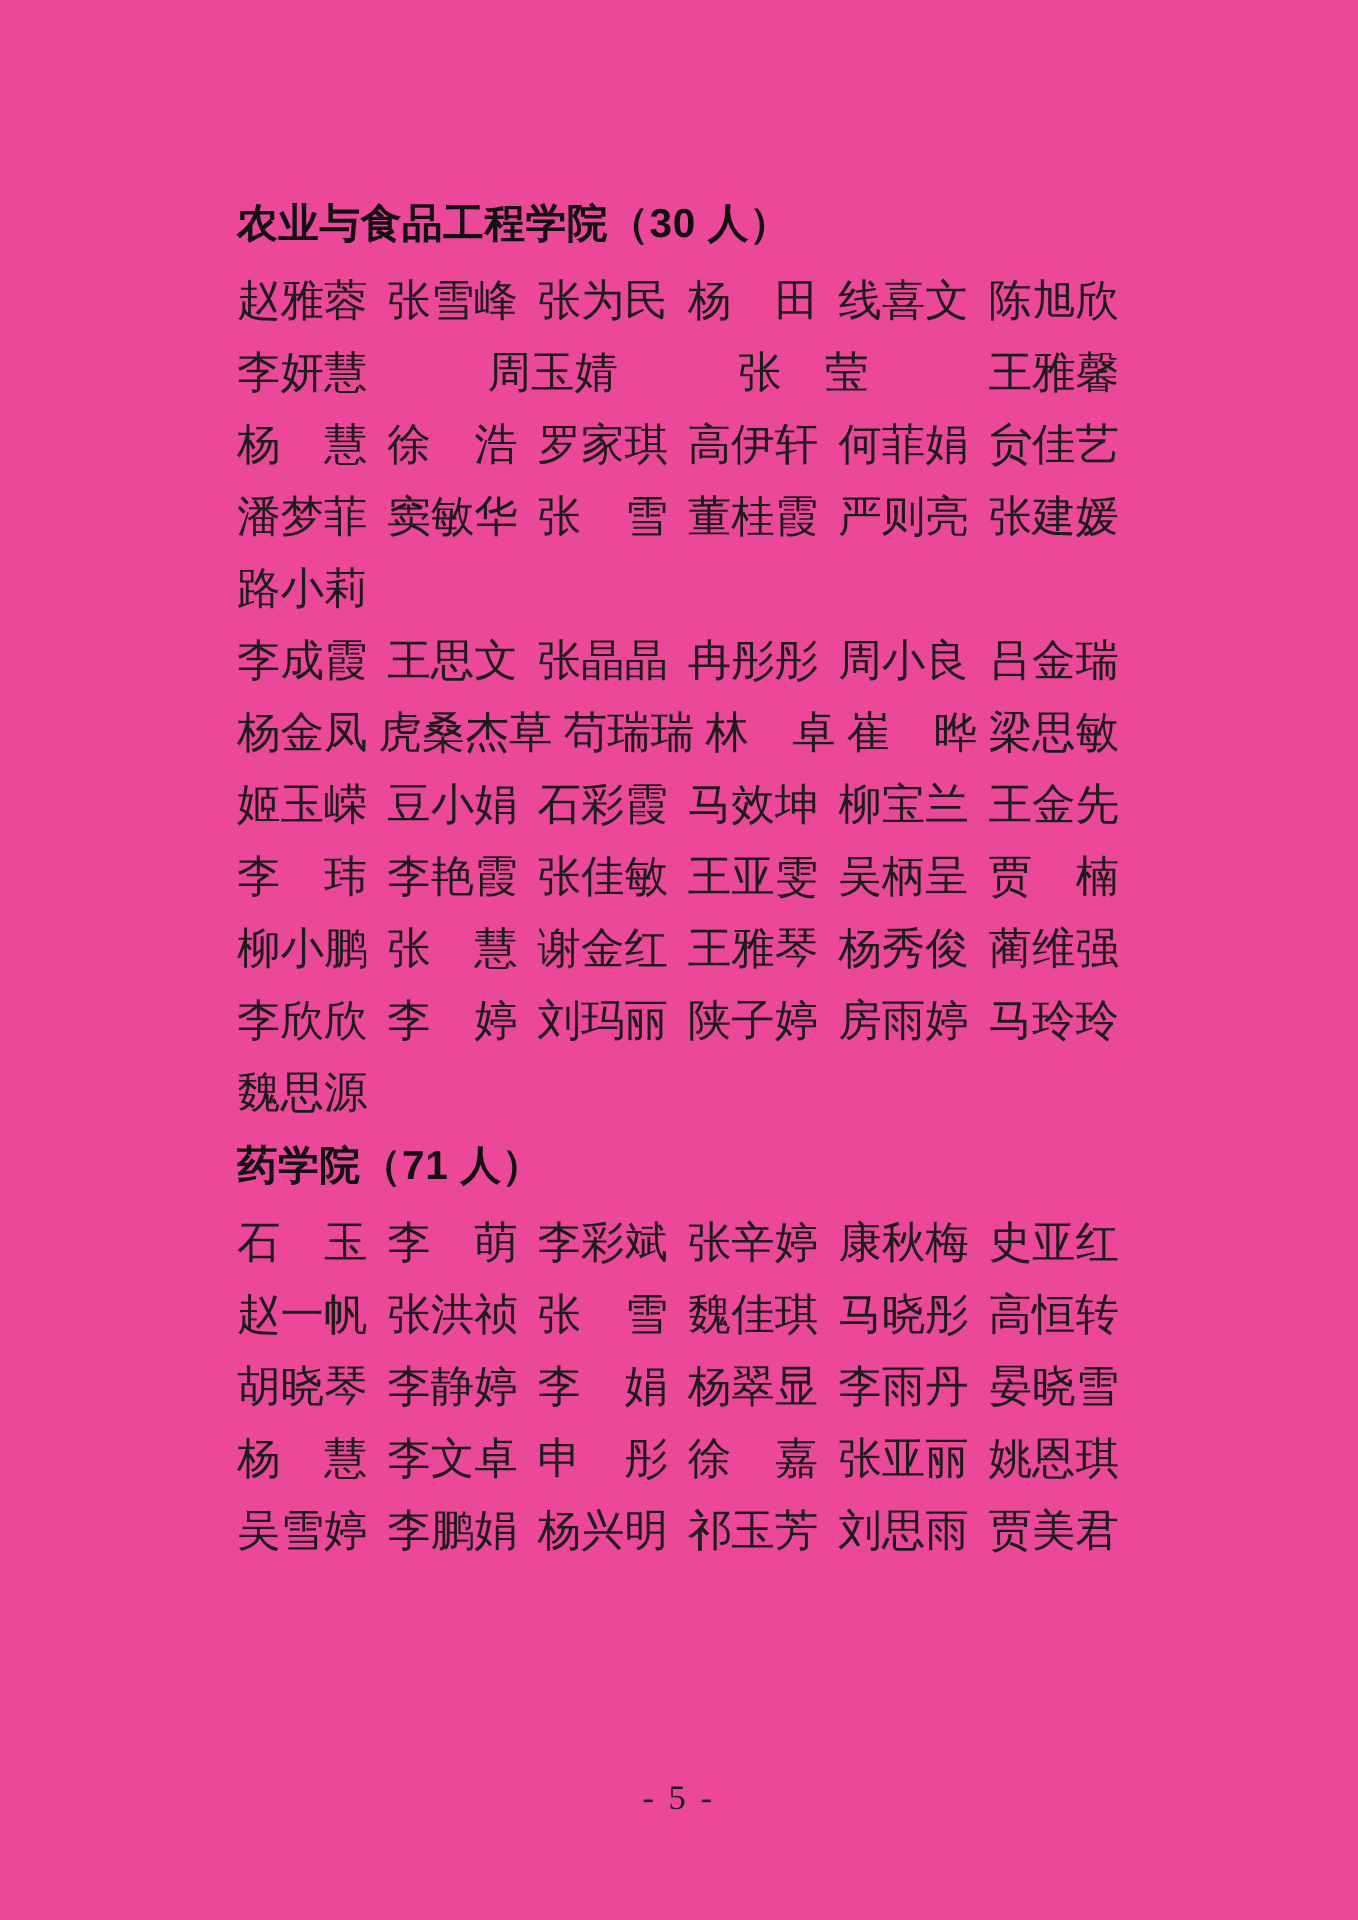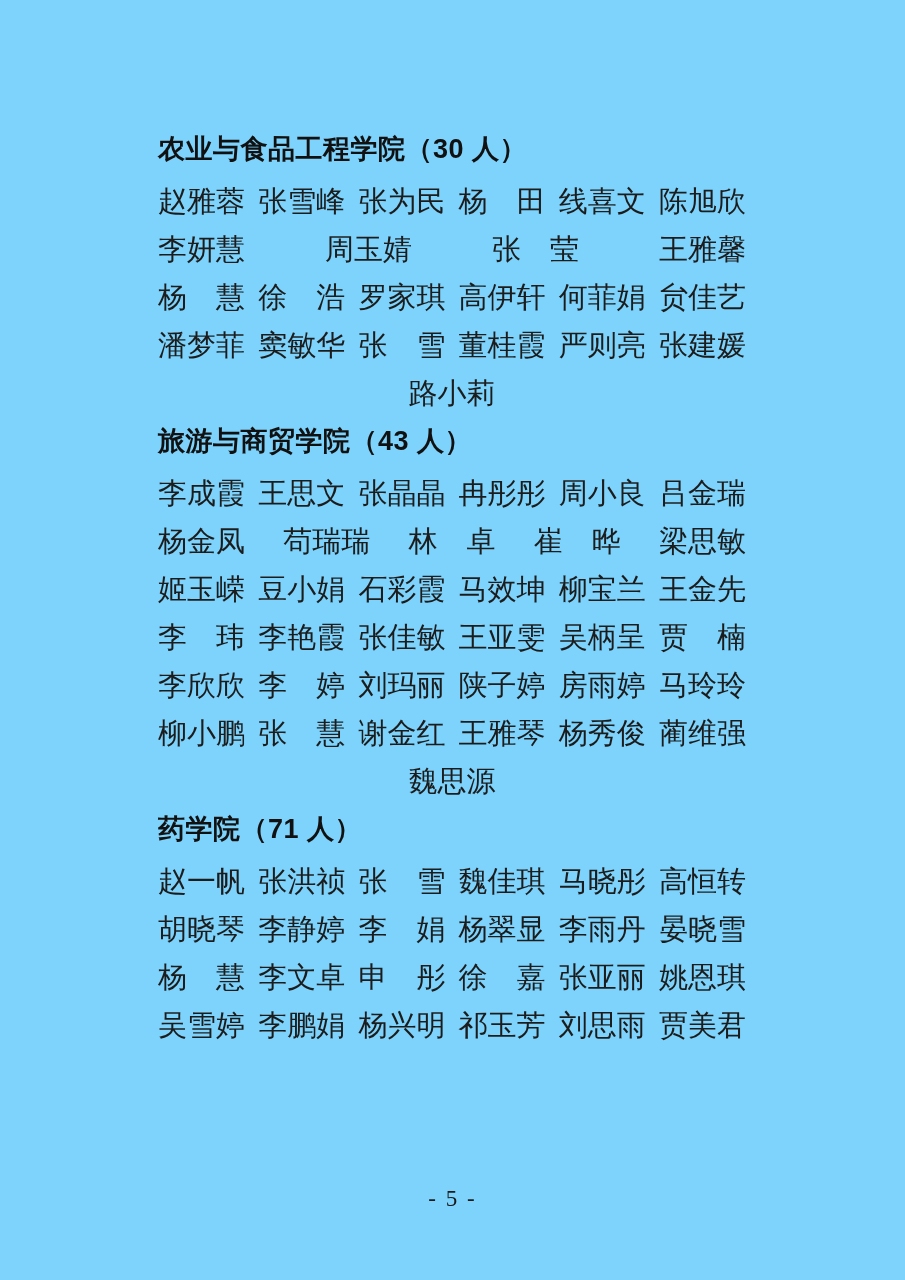--- a/index.html
+++ b/index.html
@@ -4,21 +4,21 @@
 <style>
   html, body {
     margin: 0;
     padding: 0;
     background: #ffffff;
   }
   .page {
     position: relative;
     width: 905px;
     height: 1280px;
-    background: #7dd3fc;
+    background: #ec4899;
     overflow: hidden;
     color: #1a1a1a;
   }
   .content {
     position: absolute;
     left: 158px;
     top: 134px;
     width: 588px;
   }
   .section-heading {
@@ -35,21 +35,21 @@
     height: 48px;
     display: flex;
     justify-content: space-between;
     font-family: "Liberation Serif", "DejaVu Serif", serif;
     font-weight: 400;
     font-size: 29px;
     line-height: 31px;
     color: #1c1c1c;
   }
   .name-row.sparse {
-    justify-content: center;
+    justify-content: flex-start;
   }
   .student-name {
     white-space: pre;
   }
   .footer {
     position: absolute;
     top: 1186px;
     left: 0;
     width: 100%;
     text-align: center;
@@ -91,31 +91,31 @@
         <span class="student-name">潘梦菲</span>
         <span class="student-name">窦敏华</span>
         <span class="student-name">张　雪</span>
         <span class="student-name">董桂霞</span>
         <span class="student-name">严则亮</span>
         <span class="student-name">张建媛</span>
       </div>
       <div class="name-row sparse">
         <span class="student-name">路小莉</span>
       </div>
-      <div class="section-heading">旅游与商贸学院（43 人）</div>
       <div class="name-row">
         <span class="student-name">李成霞</span>
         <span class="student-name">王思文</span>
         <span class="student-name">张晶晶</span>
         <span class="student-name">冉彤彤</span>
         <span class="student-name">周小良</span>
         <span class="student-name">吕金瑞</span>
       </div>
       <div class="name-row">
         <span class="student-name">杨金凤</span>
+        <span class="student-name">虎桑杰草</span>
         <span class="student-name">苟瑞瑞</span>
         <span class="student-name">林　卓</span>
         <span class="student-name">崔　晔</span>
         <span class="student-name">梁思敏</span>
       </div>
       <div class="name-row">
         <span class="student-name">姬玉嵘</span>
         <span class="student-name">豆小娟</span>
         <span class="student-name">石彩霞</span>
         <span class="student-name">马效坤</span>
@@ -124,39 +124,47 @@
       </div>
       <div class="name-row">
         <span class="student-name">李　玮</span>
         <span class="student-name">李艳霞</span>
         <span class="student-name">张佳敏</span>
         <span class="student-name">王亚雯</span>
         <span class="student-name">吴柄呈</span>
         <span class="student-name">贾　楠</span>
       </div>
       <div class="name-row">
+        <span class="student-name">柳小鹏</span>
+        <span class="student-name">张　慧</span>
+        <span class="student-name">谢金红</span>
+        <span class="student-name">王雅琴</span>
+        <span class="student-name">杨秀俊</span>
+        <span class="student-name">蔺维强</span>
+      </div>
+      <div class="name-row">
         <span class="student-name">李欣欣</span>
         <span class="student-name">李　婷</span>
         <span class="student-name">刘玛丽</span>
         <span class="student-name">陕子婷</span>
         <span class="student-name">房雨婷</span>
         <span class="student-name">马玲玲</span>
       </div>
-      <div class="name-row">
-        <span class="student-name">柳小鹏</span>
-        <span class="student-name">张　慧</span>
-        <span class="student-name">谢金红</span>
-        <span class="student-name">王雅琴</span>
-        <span class="student-name">杨秀俊</span>
-        <span class="student-name">蔺维强</span>
-      </div>
       <div class="name-row sparse">
         <span class="student-name">魏思源</span>
       </div>
       <div class="section-heading">药学院（71 人）</div>
+      <div class="name-row">
+        <span class="student-name">石　玉</span>
+        <span class="student-name">李　萌</span>
+        <span class="student-name">李彩斌</span>
+        <span class="student-name">张辛婷</span>
+        <span class="student-name">康秋梅</span>
+        <span class="student-name">史亚红</span>
+      </div>
       <div class="name-row">
         <span class="student-name">赵一帆</span>
         <span class="student-name">张洪祯</span>
         <span class="student-name">张　雪</span>
         <span class="student-name">魏佳琪</span>
         <span class="student-name">马晓彤</span>
         <span class="student-name">高恒转</span>
       </div>
       <div class="name-row">
         <span class="student-name">胡晓琴</span>

